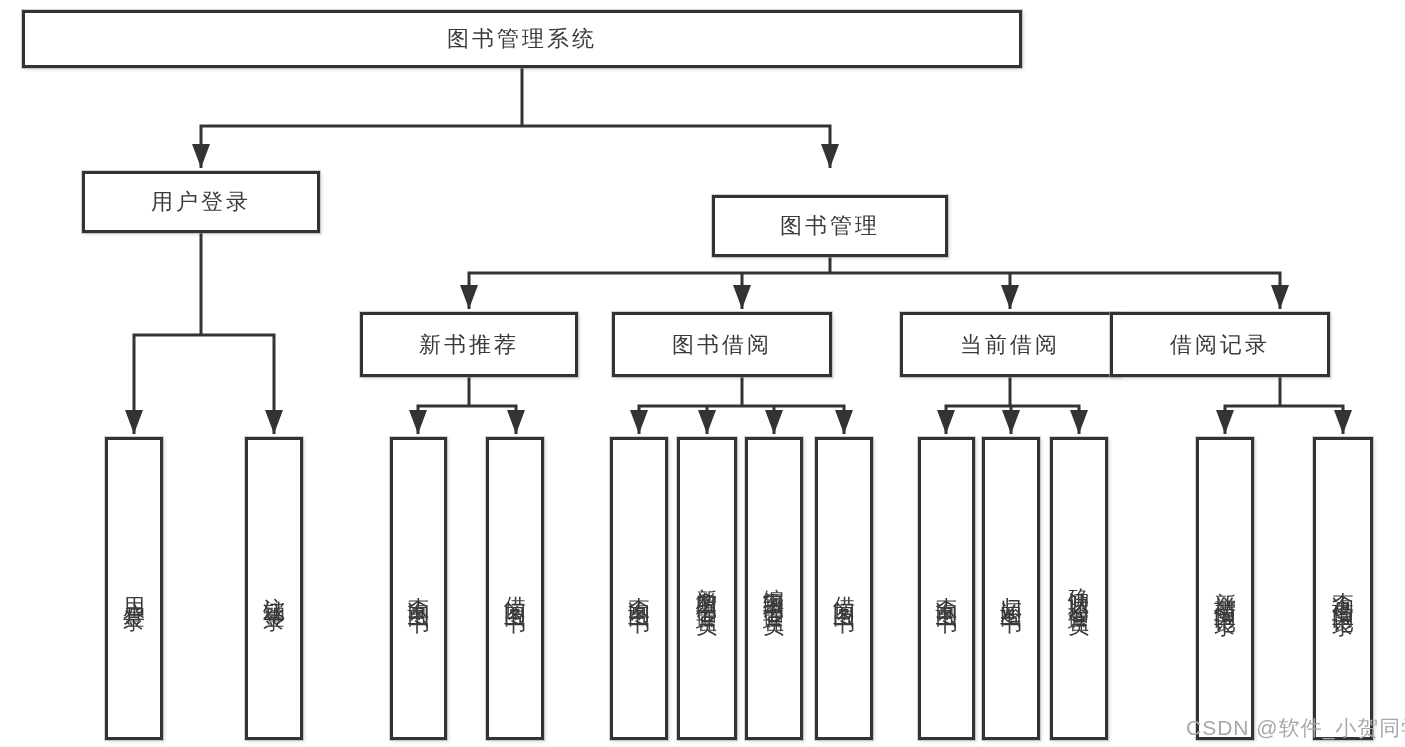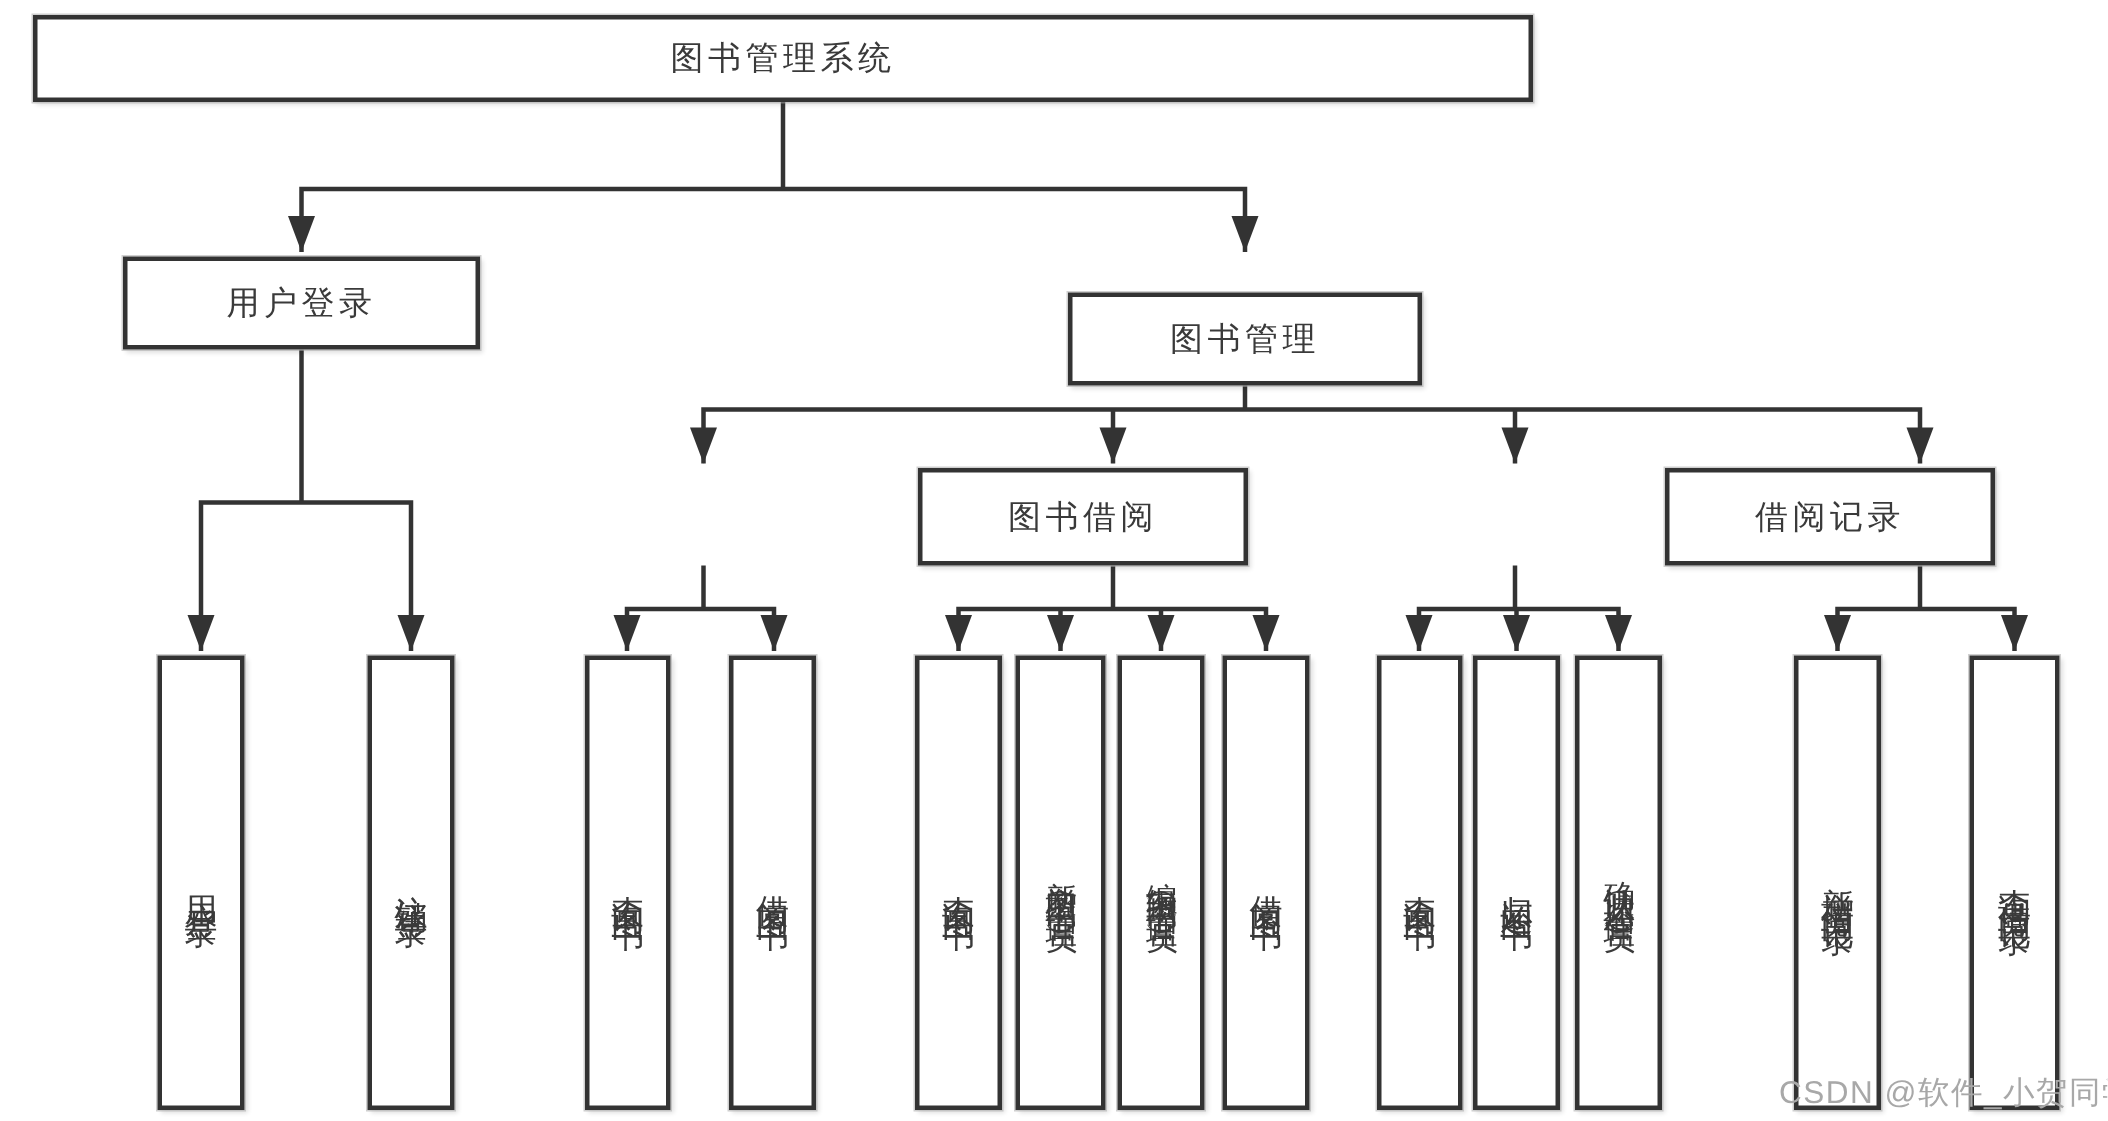--- a/index.html
+++ b/index.html
@@ -88,22 +88,28 @@
     <span>图书管理系统</span>
   </div>
 
   <div class="node hnode" style="left:82px;top:171px;width:238px;height:62px;">
     <span>用户登录</span>
   </div>
   <div class="node hnode" style="left:712px;top:171px;width:236px;height:62px;margin-top:24px;">
     <span>图书管理</span>
   </div>
 
+  <div class="node hnode" style="left:360px;top:312px;width:218px;height:65px;">
+    <span>新书推荐</span>
+  </div>
   <div class="node hnode" style="left:612px;top:312px;width:220px;height:65px;">
     <span>图书借阅</span>
+  </div>
+  <div class="node hnode" style="left:900px;top:312px;width:220px;height:65px;">
+    <span>当前借阅</span>
   </div>
   <div class="node hnode" style="left:1110px;top:312px;width:220px;height:65px;text-align:center;">
     <span>借阅记录</span>
   </div>
 
   <div class="node leaf" style="left:105px;">
     <span class="vtext">用户登录</span>
   </div>
   <div class="node leaf" style="left:245px;">
     <span class="vtext">注销登录</span>

